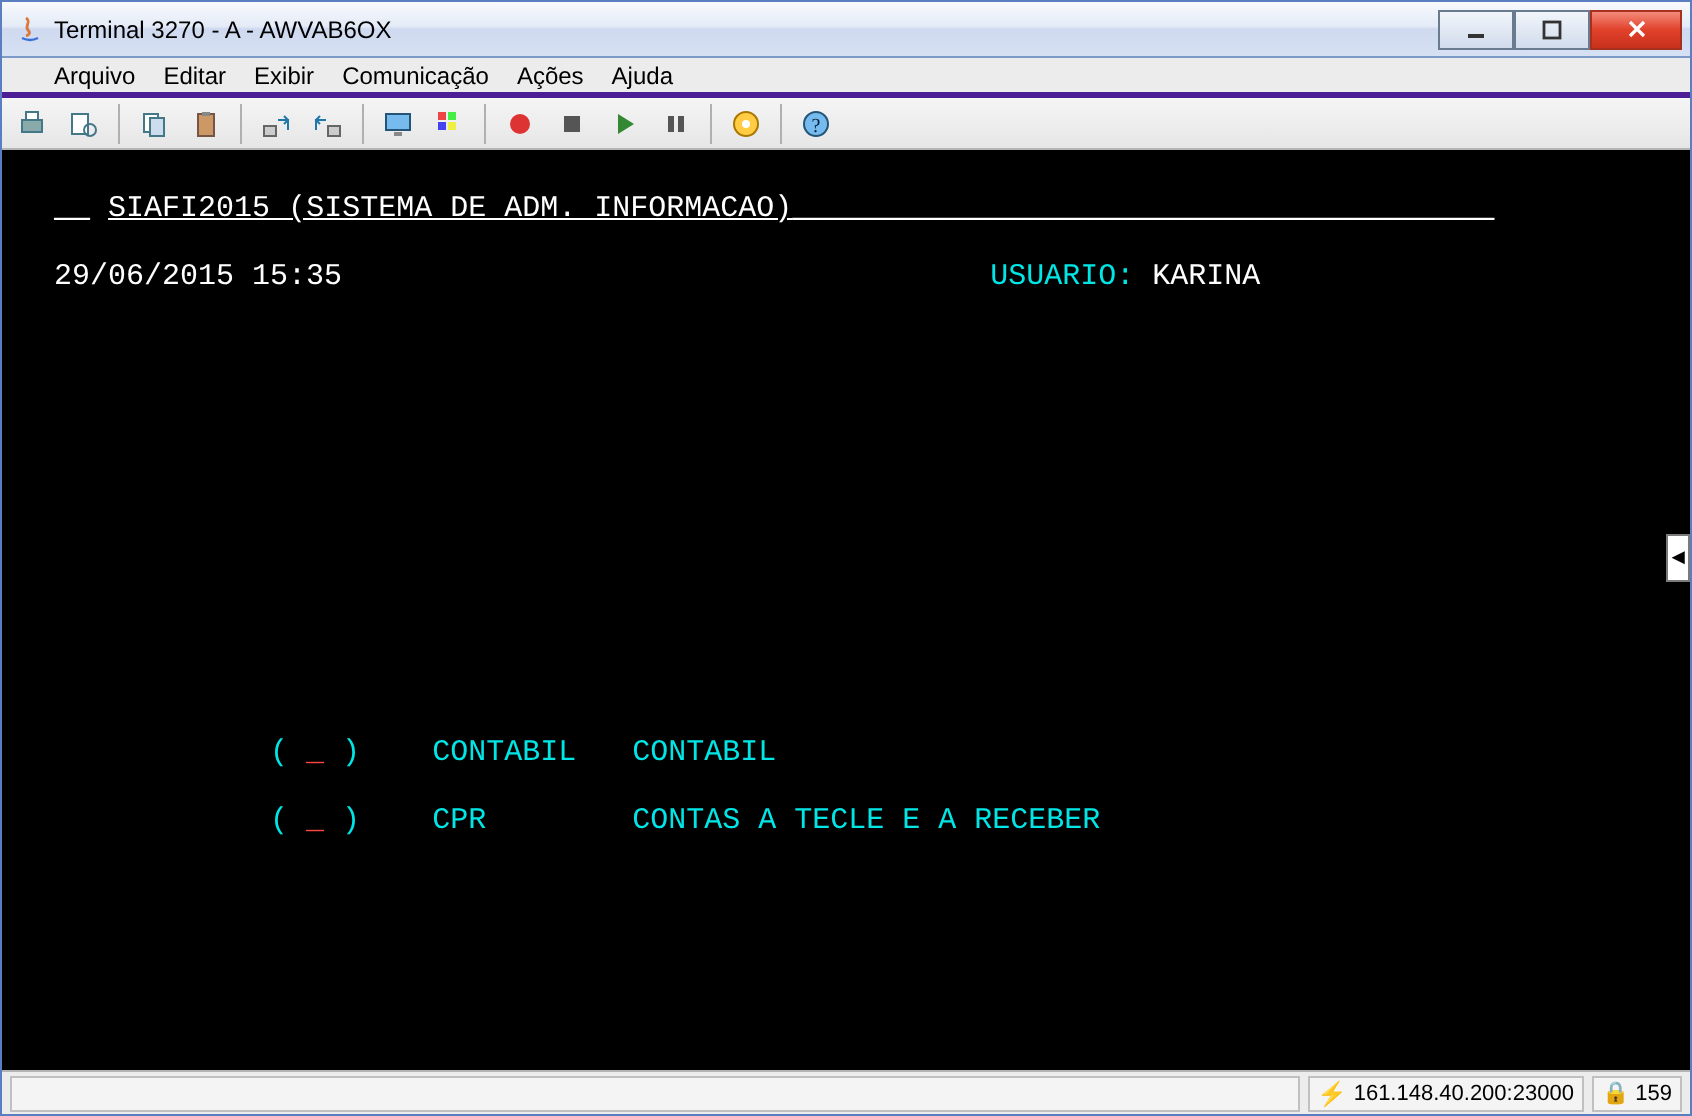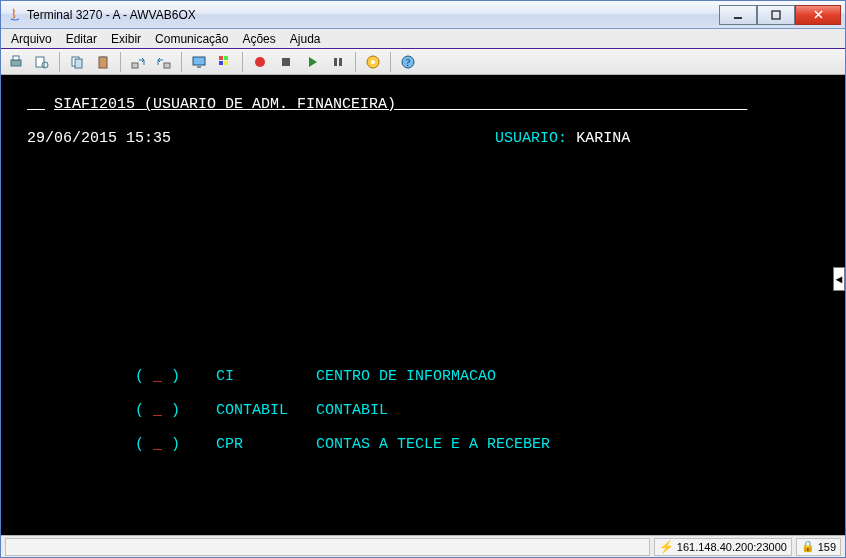--- a/index.html
+++ b/index.html
@@ -42,24 +42,24 @@
   .win-btn.close {
     width: 46px;
     background: linear-gradient(to bottom,#f48a7a 0%, #e0412b 50%, #c8311c 100%);
     border-color: #a8301e; color: #fff;
   }
   .win-btn svg { display:block; }
 
   .menubar {
     height: 20px;
     background: #ececec;
-    border-bottom: 1px solid #4c1d95;
+    border-bottom: 3px solid #4c1d95;
     display: flex;
     align-items: center;
-    padding: 0 4px;
+    padding: 0 20px;
     gap: 2px;
   }
   .menu-item { padding: 2px 6px; color: #000; font-size: 12px; }
 
   .toolbar {
     height: 26px;
     background: linear-gradient(to bottom,#f5f5f5,#e6e6e6);
     border-bottom: 1px solid #b4b4b4;
     display: flex;
     align-items: center;
@@ -276,29 +276,28 @@
     <div class="tb-sep"></div>
     <div class="tb-btn">
         <svg width="16" height="16">
           <circle cx="8" cy="8" r="6" fill="#7be" stroke="#257"></circle>
           <text x="8" y="12" text-anchor="middle" font-size="10" fill="#024" font-family="serif">?</text>
         </svg>
       </div>
   </div>
 
   <div class="terminal">
-<span class="t-line"><span class="t-white">  </span><span class="t-white under">__</span><span class="t-white"> </span><span class="t-white under">SIAFI2015 (USUARIO DE ADM. FINANCEIRA)</span><span class="t-white under">_______________________________________</span></span>
+<span class="t-line"><span class="t-white">  </span><span class="t-white under">__</span><span class="t-white"> </span><span class="t-white under">SIAFI2015 (SISTEMA DE ADM. INFORMACAO)</span><span class="t-white under">_______________________________________</span></span>
 <span class="t-line"><span class="t-white">  </span><span class="t-white">29/06/2015 15:35</span><span class="t-white">                                    </span><span class="t-cyan">USUARIO:</span><span class="t-white"> </span><span class="t-white">KARINA</span></span>
 <span class="t-line"> </span>
 <span class="t-line"> </span>
 <span class="t-line"> </span>
 <span class="t-line"> </span>
 <span class="t-line"><span class="t-cyan">              </span></span>
 <span class="t-line"> </span>
-<span class="t-line"><span class="t-cyan">              ( </span><span class="t-red">_</span><span class="t-cyan"> )    </span><span class="t-cyan" style="display:inline-block;width:100px">CI</span><span class="t-cyan">CENTRO DE INFORMACAO</span></span>
 <span class="t-line"><span class="t-cyan">              ( </span><span class="t-red">_</span><span class="t-cyan"> )    </span><span class="t-cyan" style="display:inline-block;width:100px">CONTABIL</span><span class="t-cyan">CONTABIL</span></span>
 <span class="t-line"><span class="t-cyan">              ( </span><span class="t-red">_</span><span class="t-cyan"> )    </span><span class="t-cyan" style="display:inline-block;width:100px">CPR</span><span class="t-cyan">CONTAS A TECLE E A RECEBER</span></span>
 
 
 
 
 
 
 
 

